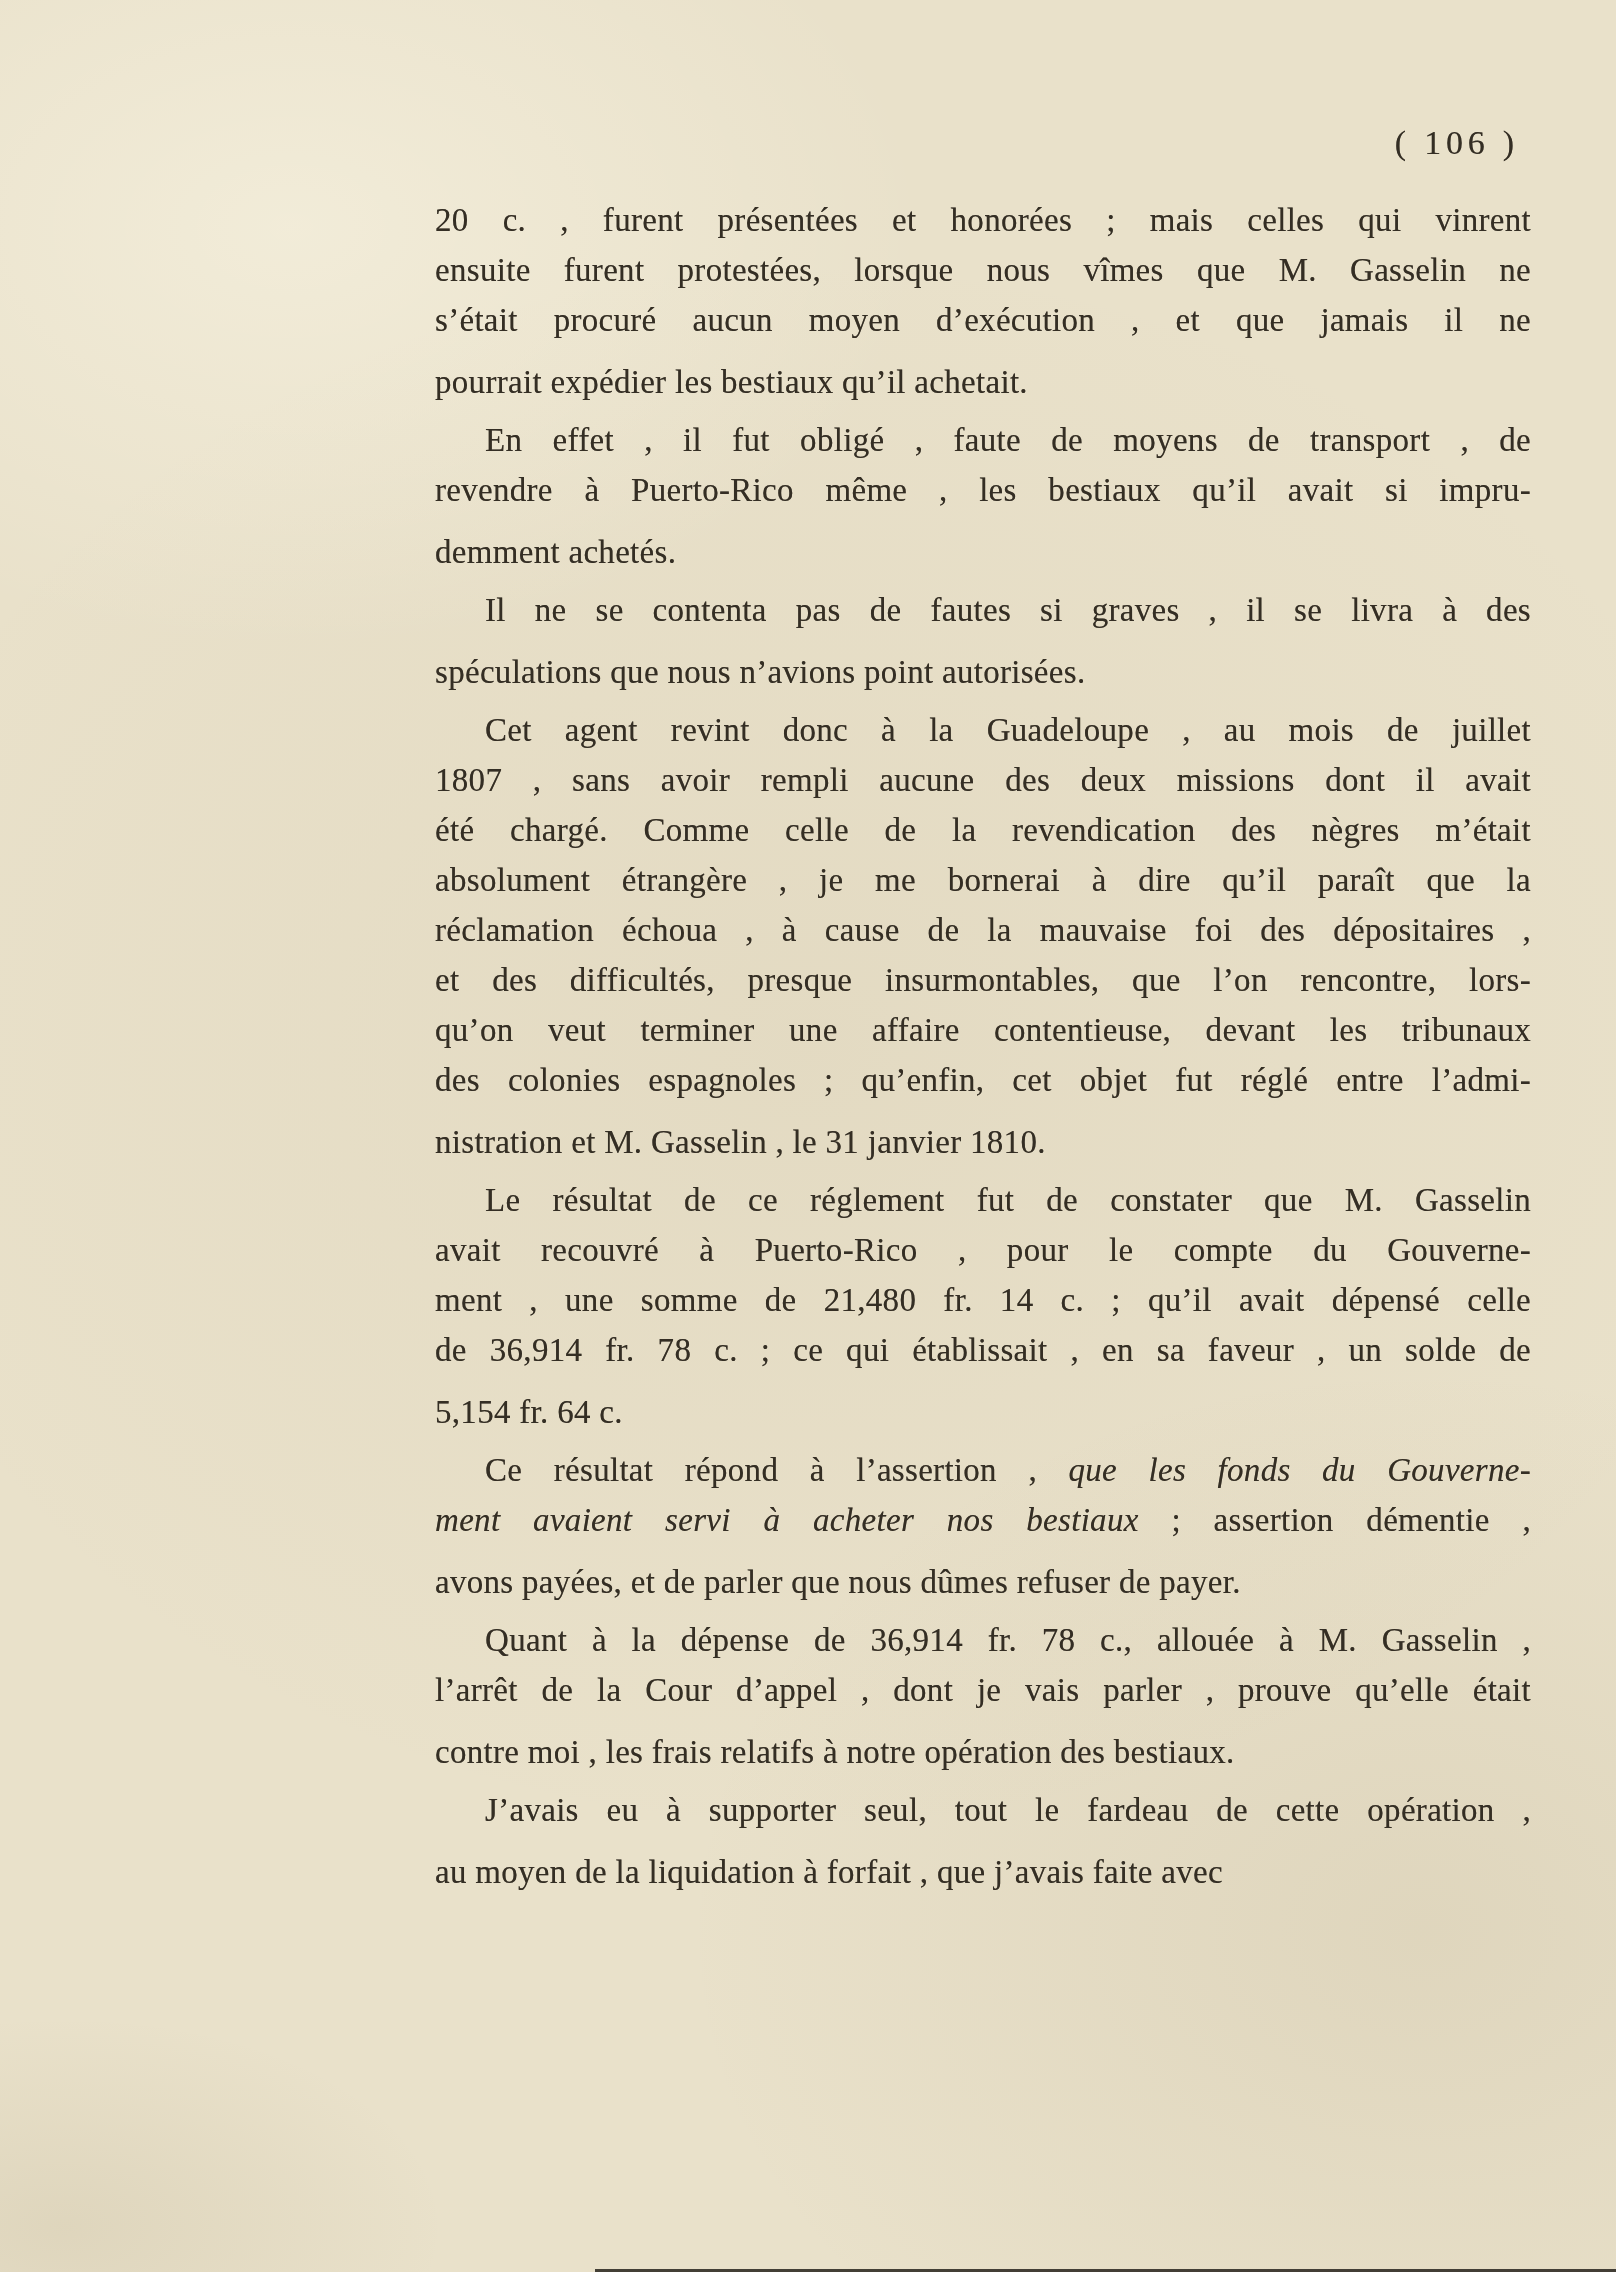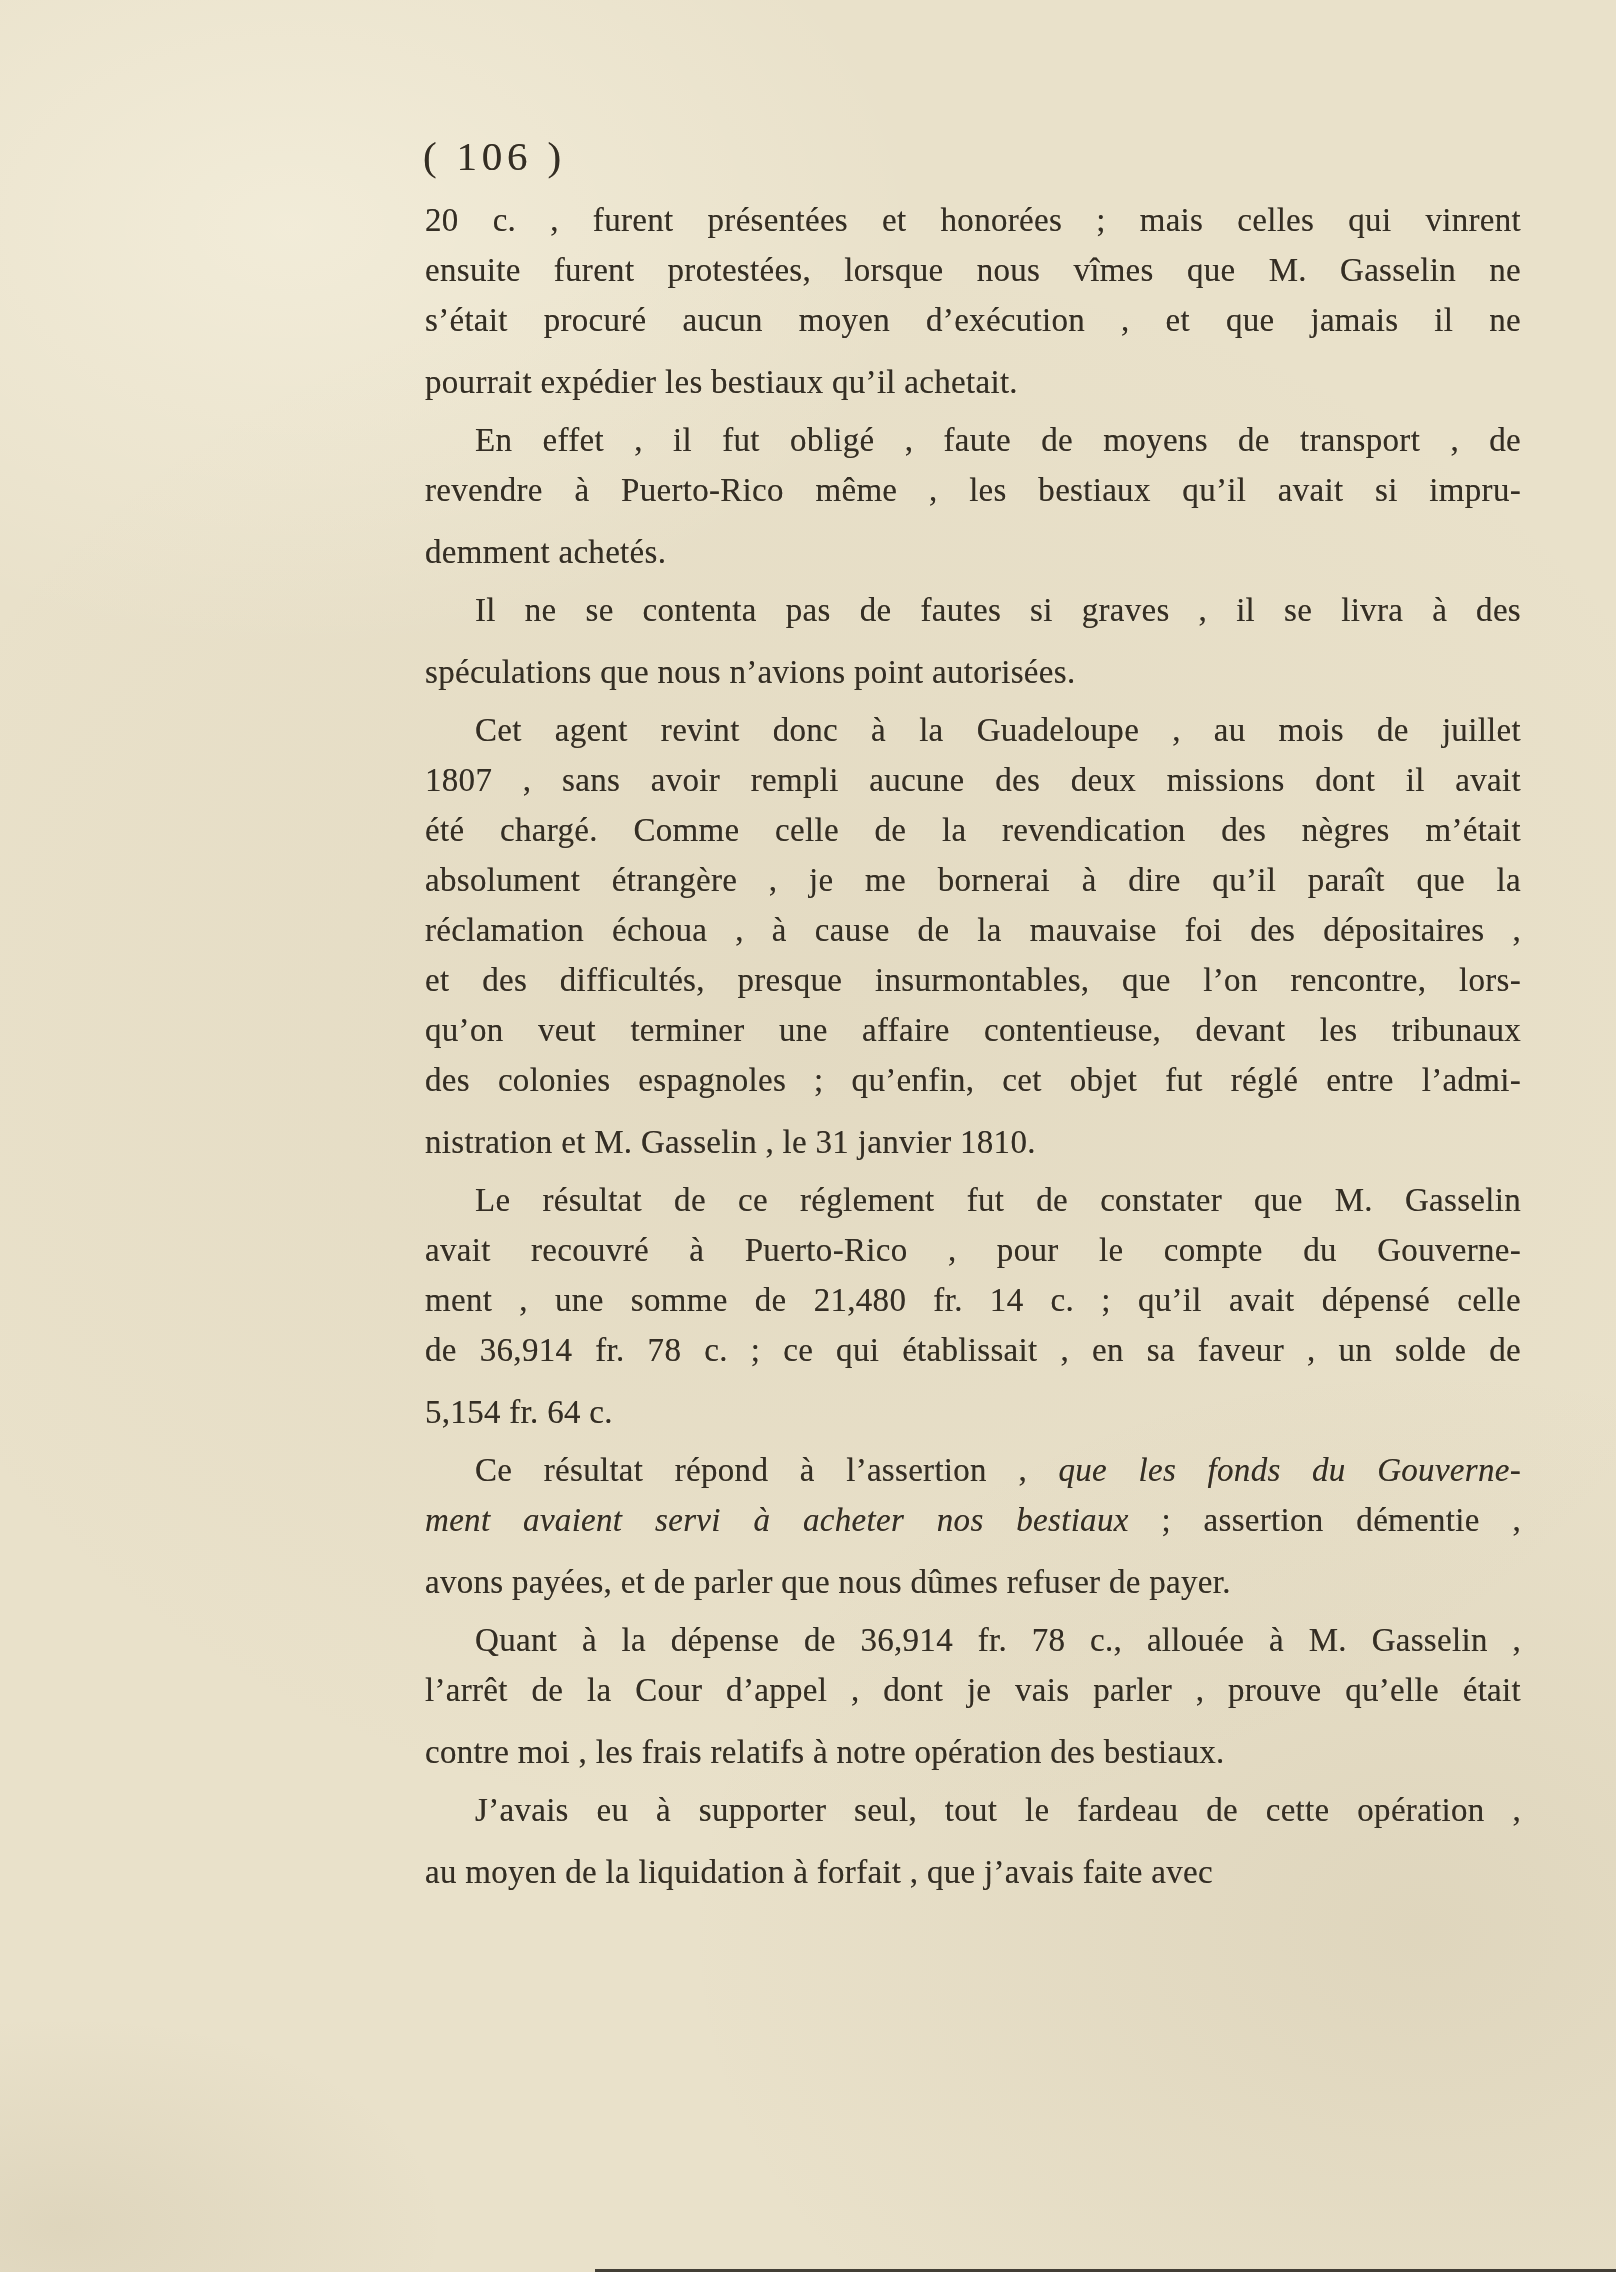--- a/index.html
+++ b/index.html
@@ -21,30 +21,29 @@
       radial-gradient(544px 302px at 4% 98%, rgba(130,112,72,0.10), rgba(130,112,72,0) 70%),
       linear-gradient(var(--paper, #e9e1ca), var(--paper, #e9e1ca));
     font-family: "Liberation Serif", "DejaVu Serif", serif;
     color: var(--ink, #342e24);
   }
   .pagenum {
     position: absolute;
     left: 423px;
     top: 124px;
     width: 1096px;
-    text-align: left;
-    font-size: 41px;
+    text-align: right;
+    font-size: 34px;
     letter-spacing: 4.8px;
     color: var(--ink, #342e24);
     text-shadow: 0 0 0.6px rgba(52,46,36,0.55);
-    margin-top: 8px;
   }
   .text-block {
     position: absolute;
-    left: 425px;
+    left: 435px;
     top: 195px;
     width: 1096px;
     font-size: 33px;
     line-height: 50px;
     letter-spacing: 0.3px;
     text-shadow: 0 0 0.6px rgba(52,46,36,0.55);
   }
   .line {
     text-align: justify;
     text-align-last: justify;

